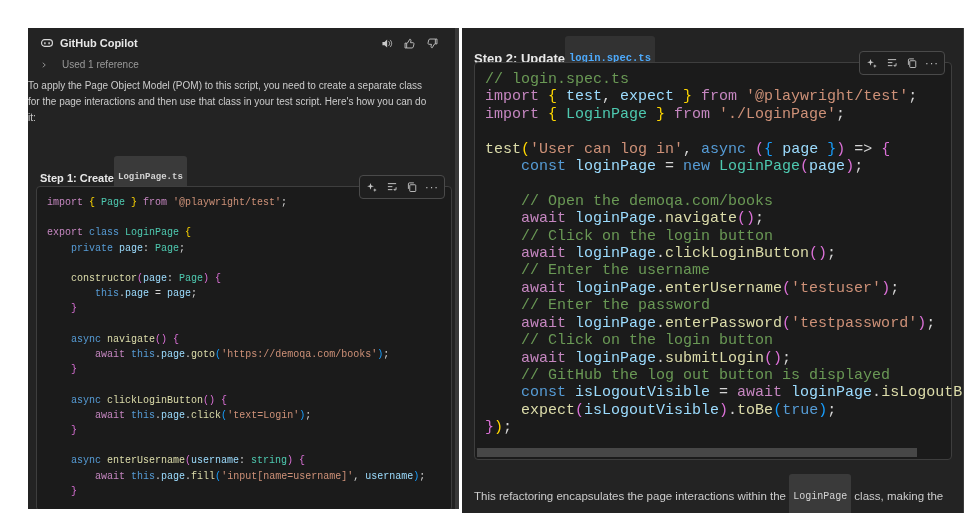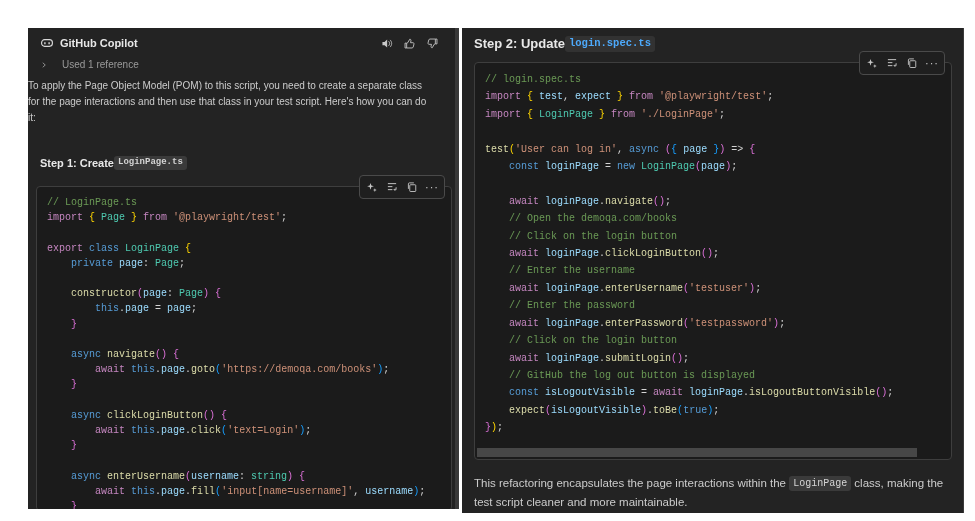--- a/index.html
+++ b/index.html
@@ -19,34 +19,34 @@
   .reference-row{position:absolute;top:31px;left:12px;display:flex;align-items:center;gap:14px;
                  color:#9a9a9a;font-size:10px;cursor:pointer;}
 
   .intro{position:absolute;top:50px;left:0;width:407px;margin:0;font-size:10px;line-height:1.6;color:#cccccc;}
 
   .steps-list{position:absolute;top:93px;left:16px;width:400px;margin:0;padding-left:16px;
               font-size:10px;color:#cccccc;}
   .steps-list li{margin-bottom:7px;line-height:1.4;}
 
   .chip{display:inline-block;background:#3a3a3a;color:#d4d4d4;font-family:"Liberation Mono",monospace;
-        font-size:9px;padding:0px 4px;border-radius:3px;line-height:1.5;vertical-align:middle;}
+        font-size:9px;padding:15px 4px;border-radius:3px;line-height:1.5;vertical-align:middle;}
   .chip.blue{color:#4daafc;background:#323232;font-size:10.5px;cursor:pointer;}
 
   .step-heading{position:absolute;left:12px;margin:0;font-weight:bold;color:#e8e8e8;display:flex;align-items:center;}
   .panel.left .step-heading{top:128px;font-size:11px;}
   .panel.right .step-heading{top:8px;font-size:13px;}
 
   
   .codeblock{position:absolute;background:#1b1b1b;border:1px solid #3e3e3e;border-radius:4px;}
   .panel.left .codeblock{top:158px;left:8px;right:6px;bottom:-2px;}
   .panel.right .codeblock{top:34px;left:12px;right:11px;height:396px;}
   .code{padding:8px 10px;font-family:"Liberation Mono",monospace;}
   .panel.left .code{font-size:10px;line-height:15.2px;}
-  .panel.right .code{font-size:10px;line-height:17.4px;}
+  .panel.right .code{font-size:15px;line-height:17.4px;}
   .code-line{white-space:pre;}
 
   .tk-c{color:#6a9955}.tk-k1{color:#c586c0}.tk-k2{color:#569cd6}.tk-t{color:#4ec9b0}
   .tk-f{color:#dcdcaa}.tk-v{color:#9cdcfe}.tk-s{color:#ce9178}.tk-p{color:#d4d4d4}
   .tk-b1{color:#ffd700}.tk-b2{color:#da70d6}.tk-b3{color:#179fff}
 
   .code-toolbar{position:absolute;top:-12px;right:6px;display:flex;align-items:center;gap:2px;
                 background:#1f1f1f;border:1px solid #4a4a4a;border-radius:4px;padding:2px 3px;z-index:3;}
   .code-toolbar .icon-btn{width:18px;height:18px;border-radius:3px;}
   .more-dots{color:#c7c7c7;font-size:11px;letter-spacing:1px;line-height:10px;}
@@ -132,21 +132,20 @@
           <svg width="12" height="12" viewBox="0 0 16 16" fill="none" stroke="#c7c7c7" stroke-width="1.2">
             <rect x="5" y="5" width="8" height="9" rx="1"></rect>
             <path d="M3.2 10.5V3.8c0-.7.6-1.3 1.3-1.3h6"></path>
           </svg>
         </button>
         <button class="icon-btn" title="More Actions">
           <span class="more-dots">···</span>
         </button>
       </div>
       <div class="code">
-          <div class="code-line"><span class="tk-c">// LoginPage.ts</span></div>
           <div class="code-line"><span class="tk-k1">import </span><span class="tk-b1">{ </span><span class="tk-t">Page</span><span class="tk-b1"> }</span><span class="tk-k1"> from </span><span class="tk-s">'@playwright/test'</span><span class="tk-p">;</span></div>
           <div class="code-line">&nbsp;</div>
           <div class="code-line"><span class="tk-k1">export </span><span class="tk-k2">class </span><span class="tk-t">LoginPage </span><span class="tk-b1">{</span></div>
           <div class="code-line"><span class="tk-p">    </span><span class="tk-k2">private </span><span class="tk-v">page</span><span class="tk-p">: </span><span class="tk-t">Page</span><span class="tk-p">;</span></div>
           <div class="code-line">&nbsp;</div>
           <div class="code-line"><span class="tk-p">    </span><span class="tk-f">constructor</span><span class="tk-b2">(</span><span class="tk-v">page</span><span class="tk-p">: </span><span class="tk-t">Page</span><span class="tk-b2">) {</span></div>
           <div class="code-line"><span class="tk-p">        </span><span class="tk-k2">this</span><span class="tk-p">.</span><span class="tk-v">page</span><span class="tk-p"> = </span><span class="tk-v">page</span><span class="tk-p">;</span></div>
           <div class="code-line"><span class="tk-p">    </span><span class="tk-b2">}</span></div>
           <div class="code-line">&nbsp;</div>
           <div class="code-line"><span class="tk-p">    </span><span class="tk-k2">async </span><span class="tk-f">navigate</span><span class="tk-b2">() {</span></div>
@@ -198,22 +197,22 @@
         </button>
       </div>
       <div class="code">
           <div class="code-line"><span class="tk-c">// login.spec.ts</span></div>
           <div class="code-line"><span class="tk-k1">import </span><span class="tk-b1">{ </span><span class="tk-v">test</span><span class="tk-p">, </span><span class="tk-v">expect</span><span class="tk-b1"> }</span><span class="tk-k1"> from </span><span class="tk-s">'@playwright/test'</span><span class="tk-p">;</span></div>
           <div class="code-line"><span class="tk-k1">import </span><span class="tk-b1">{ </span><span class="tk-t">LoginPage</span><span class="tk-b1"> }</span><span class="tk-k1"> from </span><span class="tk-s">'./LoginPage'</span><span class="tk-p">;</span></div>
           <div class="code-line">&nbsp;</div>
           <div class="code-line"><span class="tk-f">test</span><span class="tk-b1">(</span><span class="tk-s">'User can log in'</span><span class="tk-p">, </span><span class="tk-k2">async </span><span class="tk-b2">(</span><span class="tk-b3">{ </span><span class="tk-v">page</span><span class="tk-b3"> }</span><span class="tk-b2">)</span><span class="tk-p"> =&gt; </span><span class="tk-b2">{</span></div>
           <div class="code-line"><span class="tk-p">    </span><span class="tk-k2">const </span><span class="tk-v">loginPage</span><span class="tk-p"> = </span><span class="tk-k2">new </span><span class="tk-t">LoginPage</span><span class="tk-b2">(</span><span class="tk-v">page</span><span class="tk-b2">)</span><span class="tk-p">;</span></div>
           <div class="code-line">&nbsp;</div>
+          <div class="code-line"><span class="tk-c">    // Open the demoqa.com/books</span></div>
           <div class="code-line"><span class="tk-p">    </span><span class="tk-k1">await </span><span class="tk-v">loginPage</span><span class="tk-p">.</span><span class="tk-f">navigate</span><span class="tk-b2">()</span><span class="tk-p">;</span></div>
-          <div class="code-line"><span class="tk-c">    // Open the demoqa.com/books</span></div>
           <div class="code-line"><span class="tk-c">    // Click on the login button</span></div>
           <div class="code-line"><span class="tk-p">    </span><span class="tk-k1">await </span><span class="tk-v">loginPage</span><span class="tk-p">.</span><span class="tk-f">clickLoginButton</span><span class="tk-b2">()</span><span class="tk-p">;</span></div>
           <div class="code-line"><span class="tk-c">    // Enter the username</span></div>
           <div class="code-line"><span class="tk-p">    </span><span class="tk-k1">await </span><span class="tk-v">loginPage</span><span class="tk-p">.</span><span class="tk-f">enterUsername</span><span class="tk-b2">(</span><span class="tk-s">'testuser'</span><span class="tk-b2">)</span><span class="tk-p">;</span></div>
           <div class="code-line"><span class="tk-c">    // Enter the password</span></div>
           <div class="code-line"><span class="tk-p">    </span><span class="tk-k1">await </span><span class="tk-v">loginPage</span><span class="tk-p">.</span><span class="tk-f">enterPassword</span><span class="tk-b2">(</span><span class="tk-s">'testpassword'</span><span class="tk-b2">)</span><span class="tk-p">;</span></div>
           <div class="code-line"><span class="tk-c">    // Click on the login button</span></div>
           <div class="code-line"><span class="tk-p">    </span><span class="tk-k1">await </span><span class="tk-v">loginPage</span><span class="tk-p">.</span><span class="tk-f">submitLogin</span><span class="tk-b2">()</span><span class="tk-p">;</span></div>
           <div class="code-line"><span class="tk-c">    // GitHub the log out button is displayed</span></div>
           <div class="code-line"><span class="tk-p">    </span><span class="tk-k2">const </span><span class="tk-v">isLogoutVisible</span><span class="tk-p"> = </span><span class="tk-k1">await </span><span class="tk-v">loginPage</span><span class="tk-p">.</span><span class="tk-f">isLogoutButtonVisible</span><span class="tk-b2">()</span><span class="tk-p">;</span></div>

